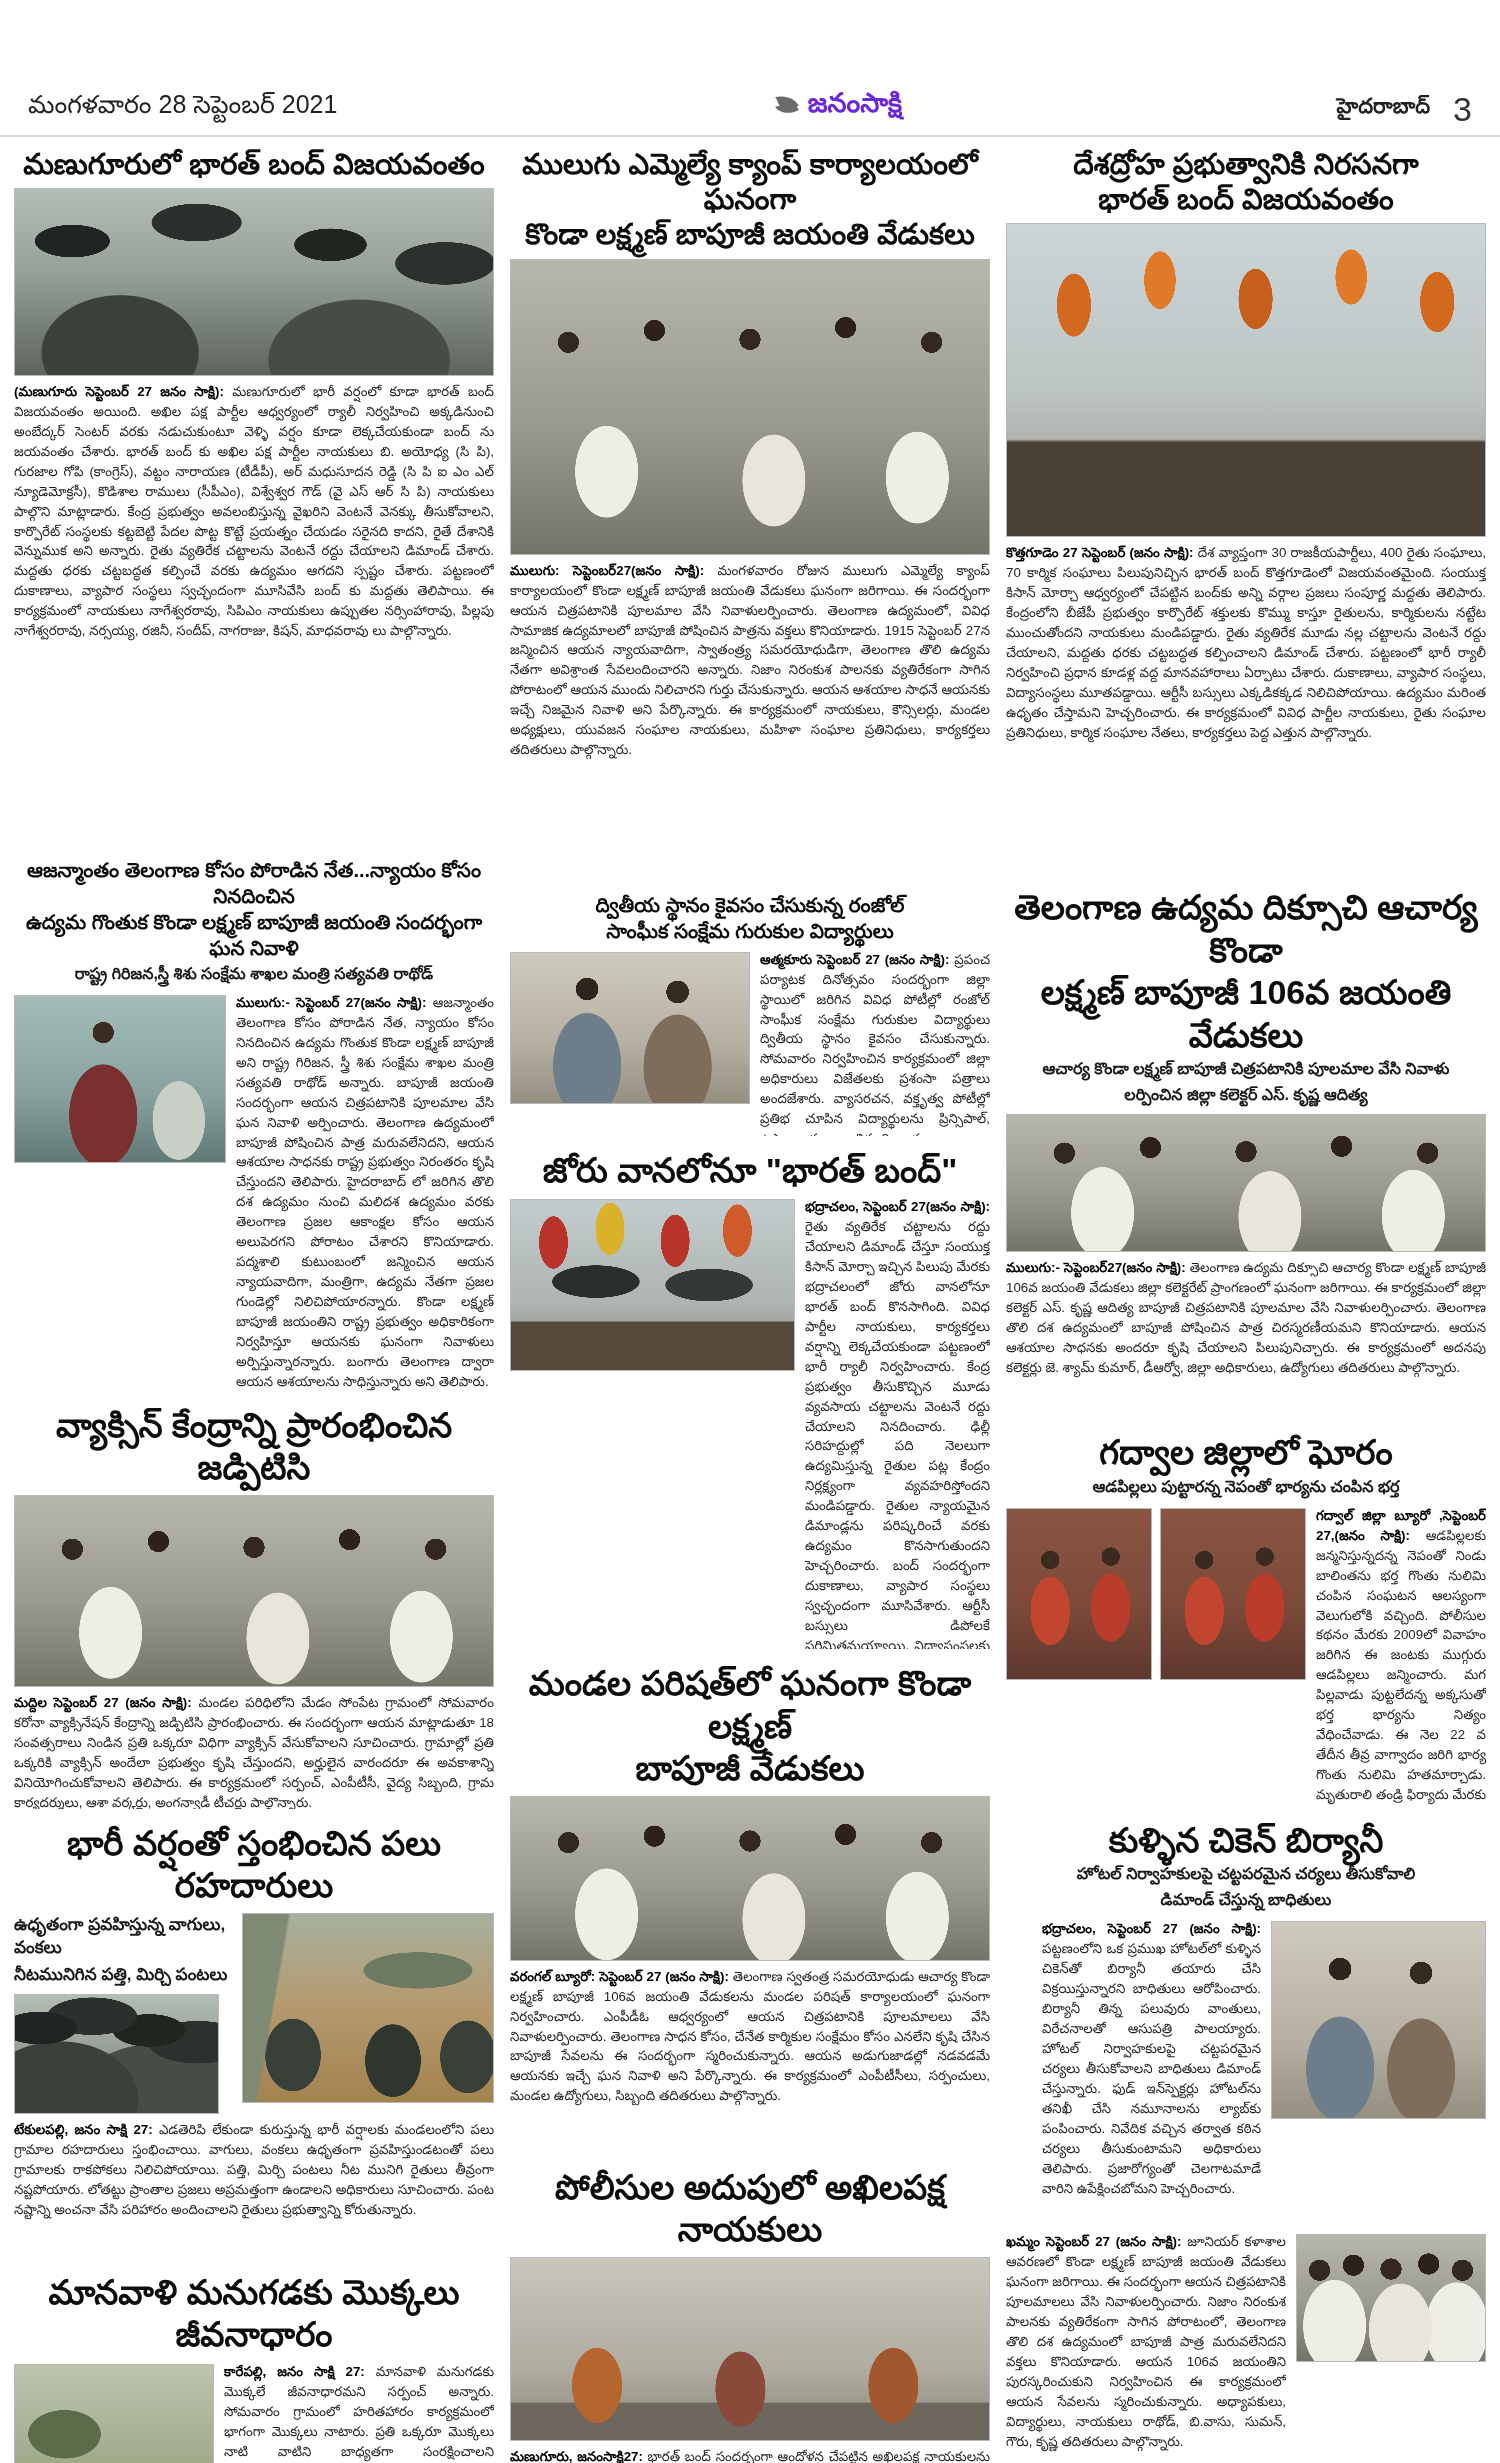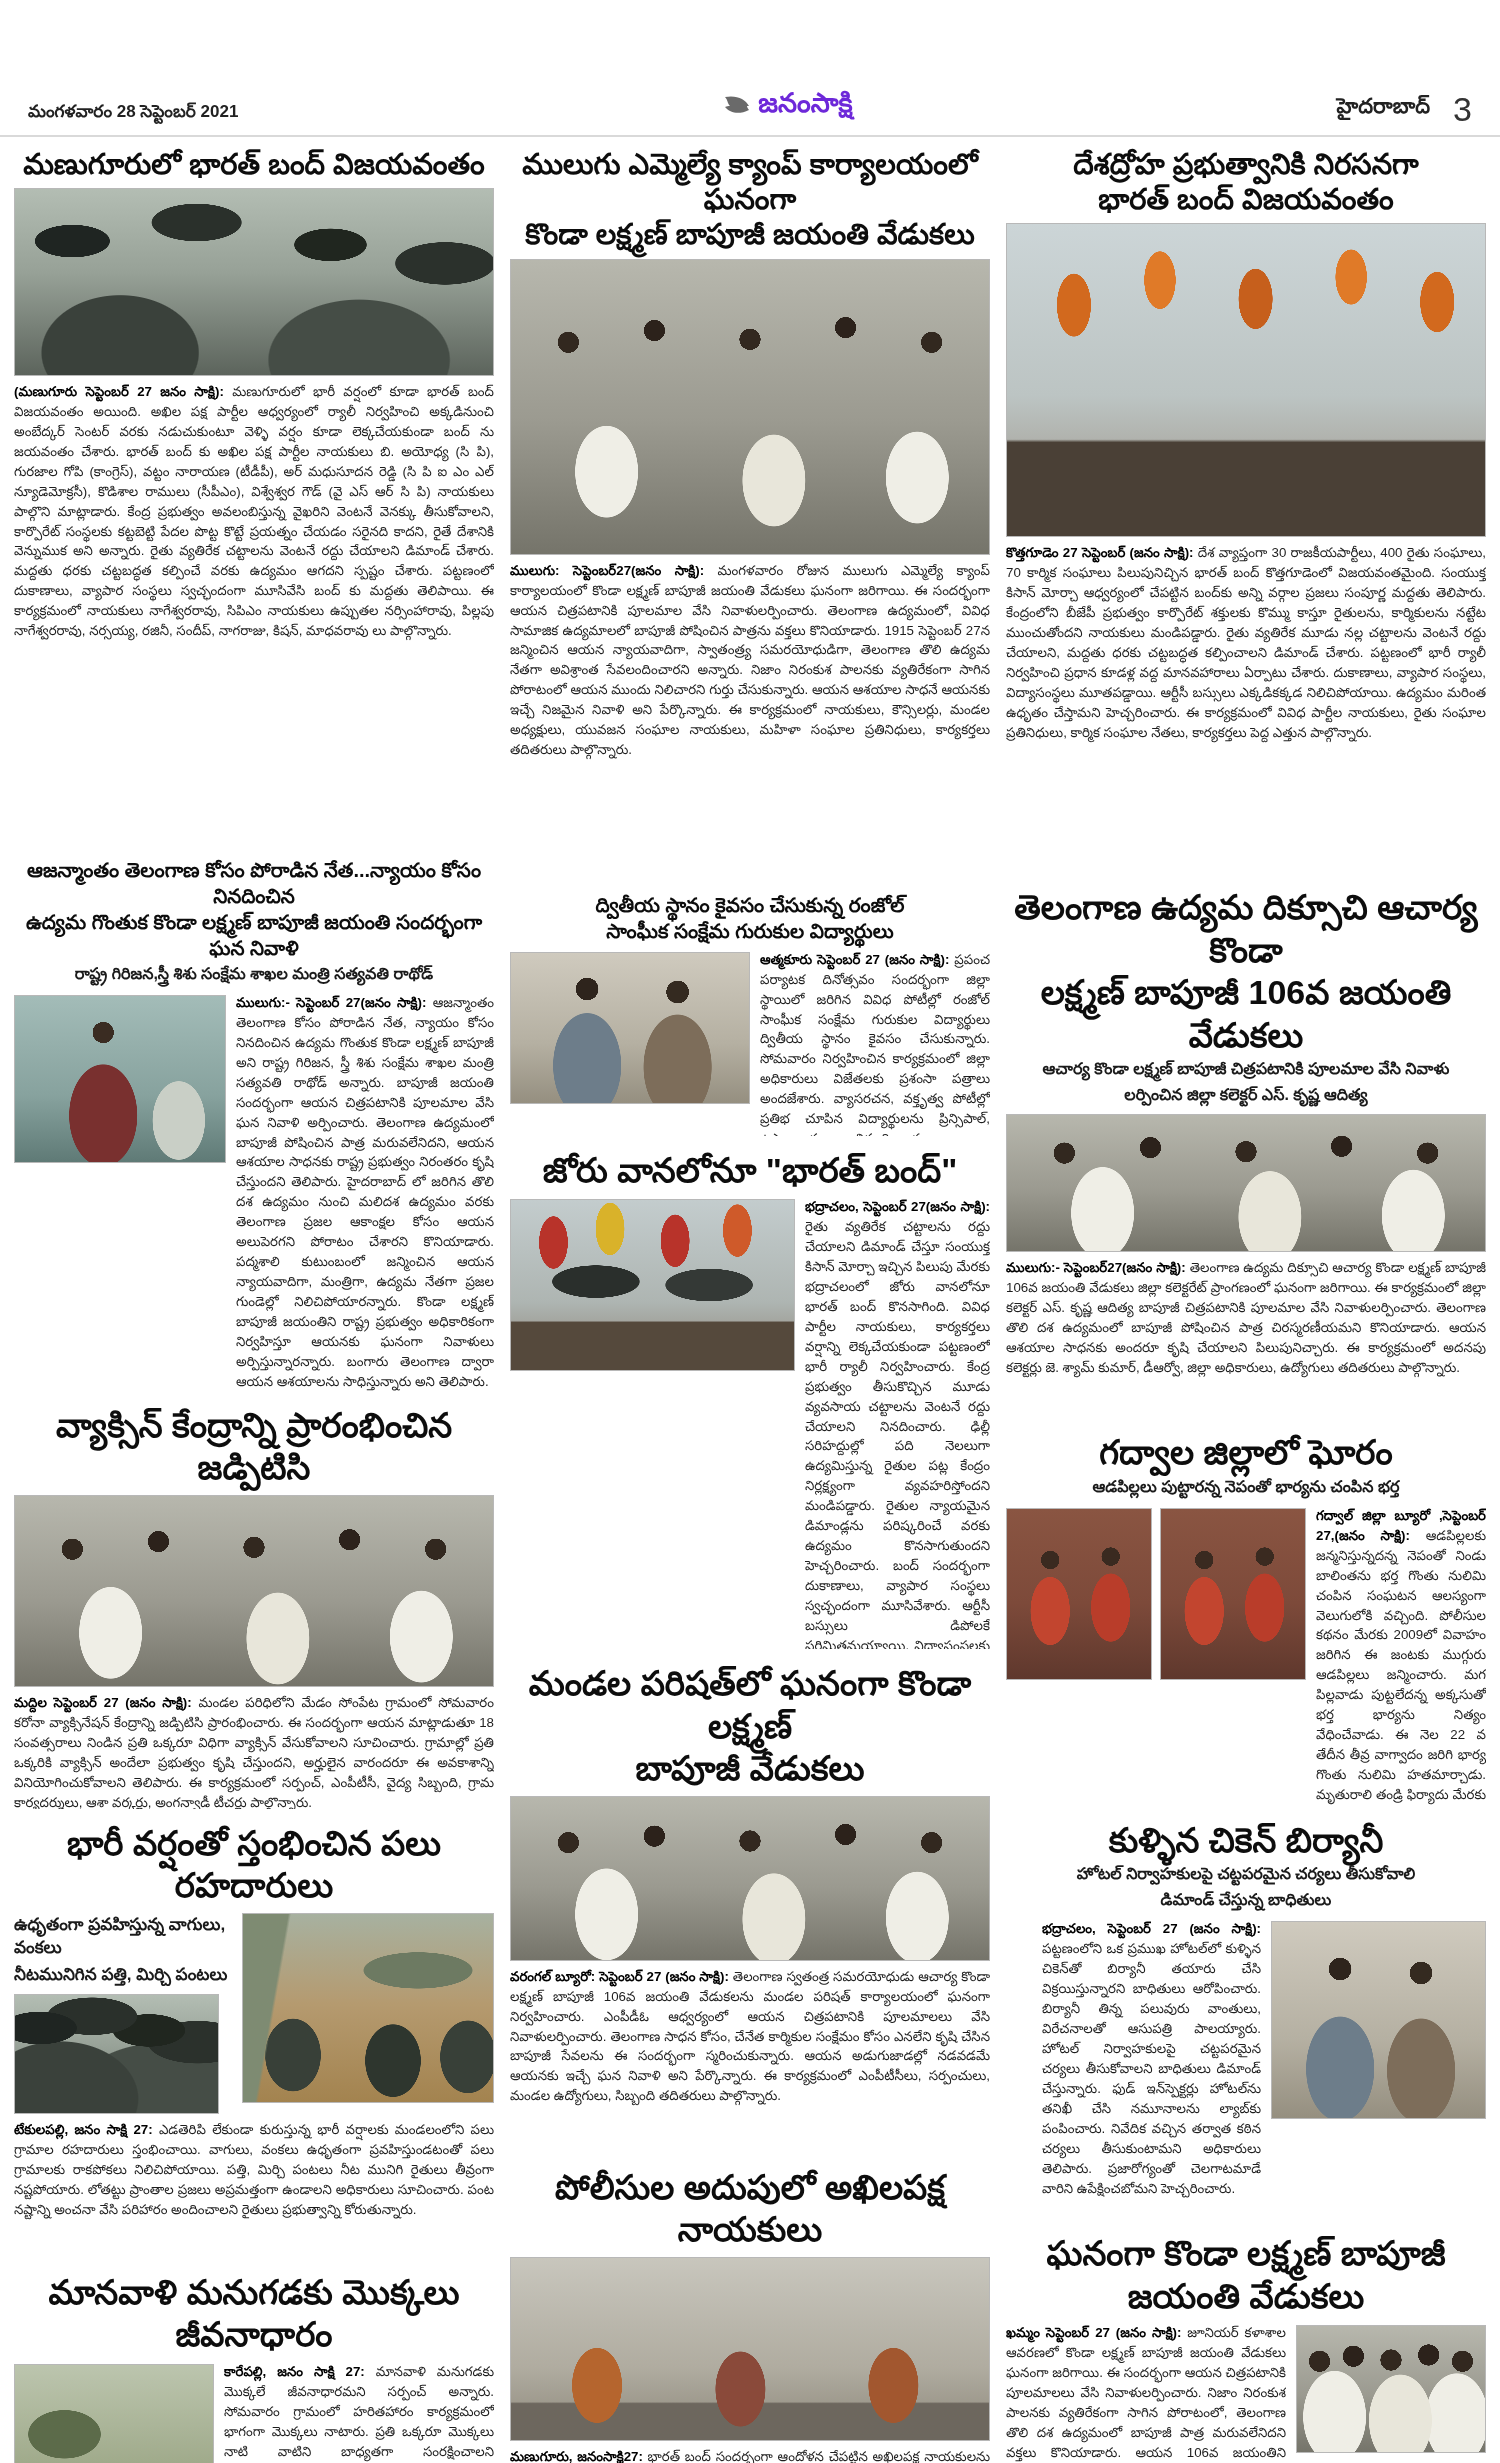--- a/index.html
+++ b/index.html
@@ -1,21 +1,21 @@
 <!DOCTYPE html>
 <html><head>
 <meta charset="utf-8">
 <style>
   html,body{margin:0;padding:0;background:#ffffff;}
   .page{position:relative;width:1500px;height:2463px;margin:0 auto;background:#ffffff;
         font-family:"Liberation Sans","DejaVu Sans",sans-serif;color:#111;overflow:hidden;}
   
   .hdr{display:flex;justify-content:space-between;align-items:flex-end;
        padding:46px 28px 10px 28px;border-bottom:2px solid #d9d9d9;}
-  .hdr-date{font-size:17px;font-weight:bold;color:#222;}
+  .hdr-date{font-size:25px;font-weight:normal;color:#222;}
   .masthead{display:flex;align-items:center;gap:6px;font-size:27px;font-weight:bold;color:#6d28d9;}
   .masthead svg{display:block;}
   .hdr-right{display:flex;align-items:flex-start;gap:23px;margin-top:48px;}
   .hdr-edition{font-size:21px;font-weight:bold;color:#222;}
   .hdr-pageno{font-size:34px;font-weight:400;color:#333;line-height:.9;}
   
   .cols{display:flex;gap:16px;padding:10px 14px 0 14px;}
   .col{width:480px;flex:0 0 480px;}
   .art{margin-bottom:13px;}
   .h-xl{font-size:29px;font-weight:bold;text-align:center;line-height:1.22;color:#0d0d0d;}
@@ -290,21 +290,20 @@
         <div style="overflow:hidden;height:300px;margin-top:6px;">
           <div class="ph ph-duo fl-r" style="width:215px;height:198px;"></div>
           <p class="body-txt" style="margin-top:0;margin-left:36px;">
             <strong class="dl">భద్రాచలం, సెప్టెంబర్ 27 (జనం సాక్షి):</strong>
             <span>పట్టణంలోని ఒక ప్రముఖ హోటల్‌లో కుళ్ళిన చికెన్‌తో బిర్యానీ తయారు చేసి విక్రయిస్తున్నారని బాధితులు ఆరోపించారు. బిర్యానీ తిన్న పలువురు వాంతులు, విరేచనాలతో ఆసుపత్రి పాలయ్యారు. హోటల్ నిర్వాహకులపై చట్టపరమైన చర్యలు తీసుకోవాలని బాధితులు డిమాండ్ చేస్తున్నారు. ఫుడ్ ఇన్‌స్పెక్టర్లు హోటల్‌ను తనిఖీ చేసి నమూనాలను ల్యాబ్‌కు పంపించారు. నివేదిక వచ్చిన తర్వాత కఠిన చర్యలు తీసుకుంటామని అధికారులు తెలిపారు. ప్రజారోగ్యంతో చెలగాటమాడే వారిని ఉపేక్షించబోమని హెచ్చరించారు.</span>
           </p>
         </div>
       </div>
 
       <div class="art">
-        <div class="h-lg">ఘనంగా కొండా లక్ష్మణ్ బాపూజీ జయంతి వేడుకలు</div>
         <div style="overflow:hidden;height:252px;margin-top:6px;">
           <div class="ph ph-office fl-r" style="width:190px;height:128px;"></div>
           <p class="body-txt" style="margin-top:0;">
             <strong class="dl">ఖమ్మం సెప్టెంబర్ 27 (జనం సాక్షి):</strong>
             <span>జూనియర్ కళాశాల ఆవరణలో కొండా లక్ష్మణ్ బాపూజీ జయంతి వేడుకలు ఘనంగా జరిగాయి. ఈ సందర్భంగా ఆయన చిత్రపటానికి పూలమాలలు వేసి నివాళులర్పించారు. నిజాం నిరంకుశ పాలనకు వ్యతిరేకంగా సాగిన పోరాటంలో, తెలంగాణ తొలి దశ ఉద్యమంలో బాపూజీ పాత్ర మరువలేనిదని వక్తలు కొనియాడారు. ఆయన 106వ జయంతిని పురస్కరించుకుని నిర్వహించిన ఈ కార్యక్రమంలో ఆయన సేవలను స్మరించుకున్నారు. అధ్యాపకులు, విద్యార్థులు, నాయకులు రాథోడ్, బి.వాసు, సుమన్, గౌరు, కృష్ణ తదితరులు పాల్గొన్నారు.</span>
           </p>
         </div>
       </div>
 
     </div>

